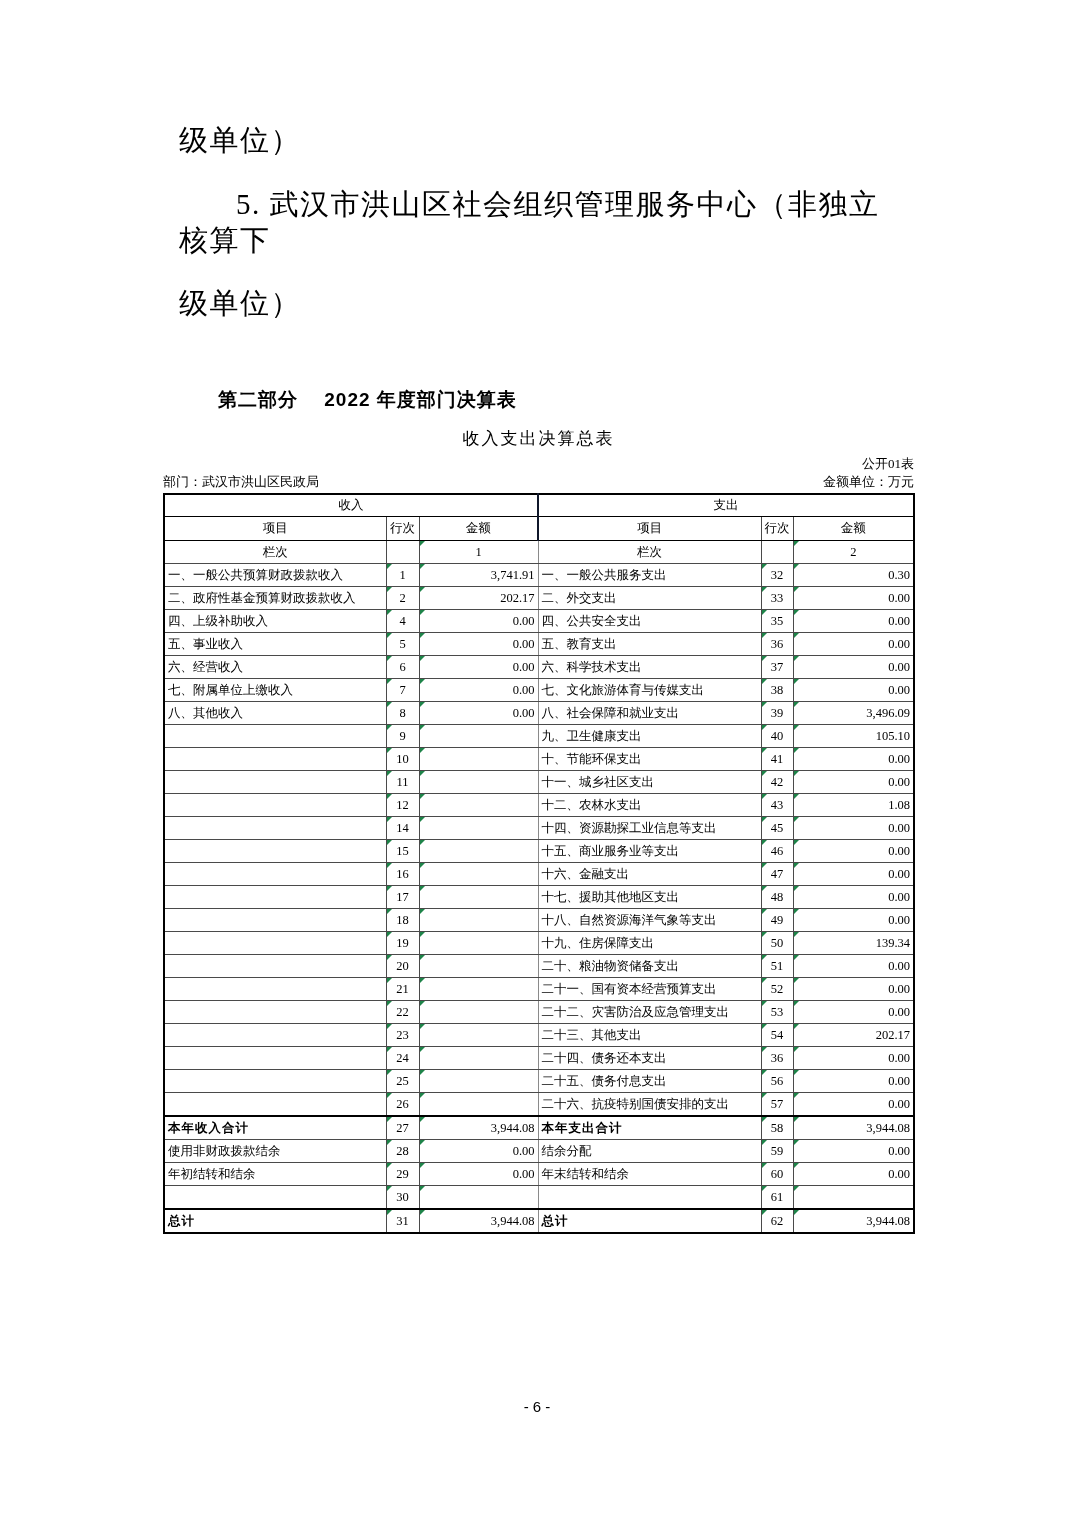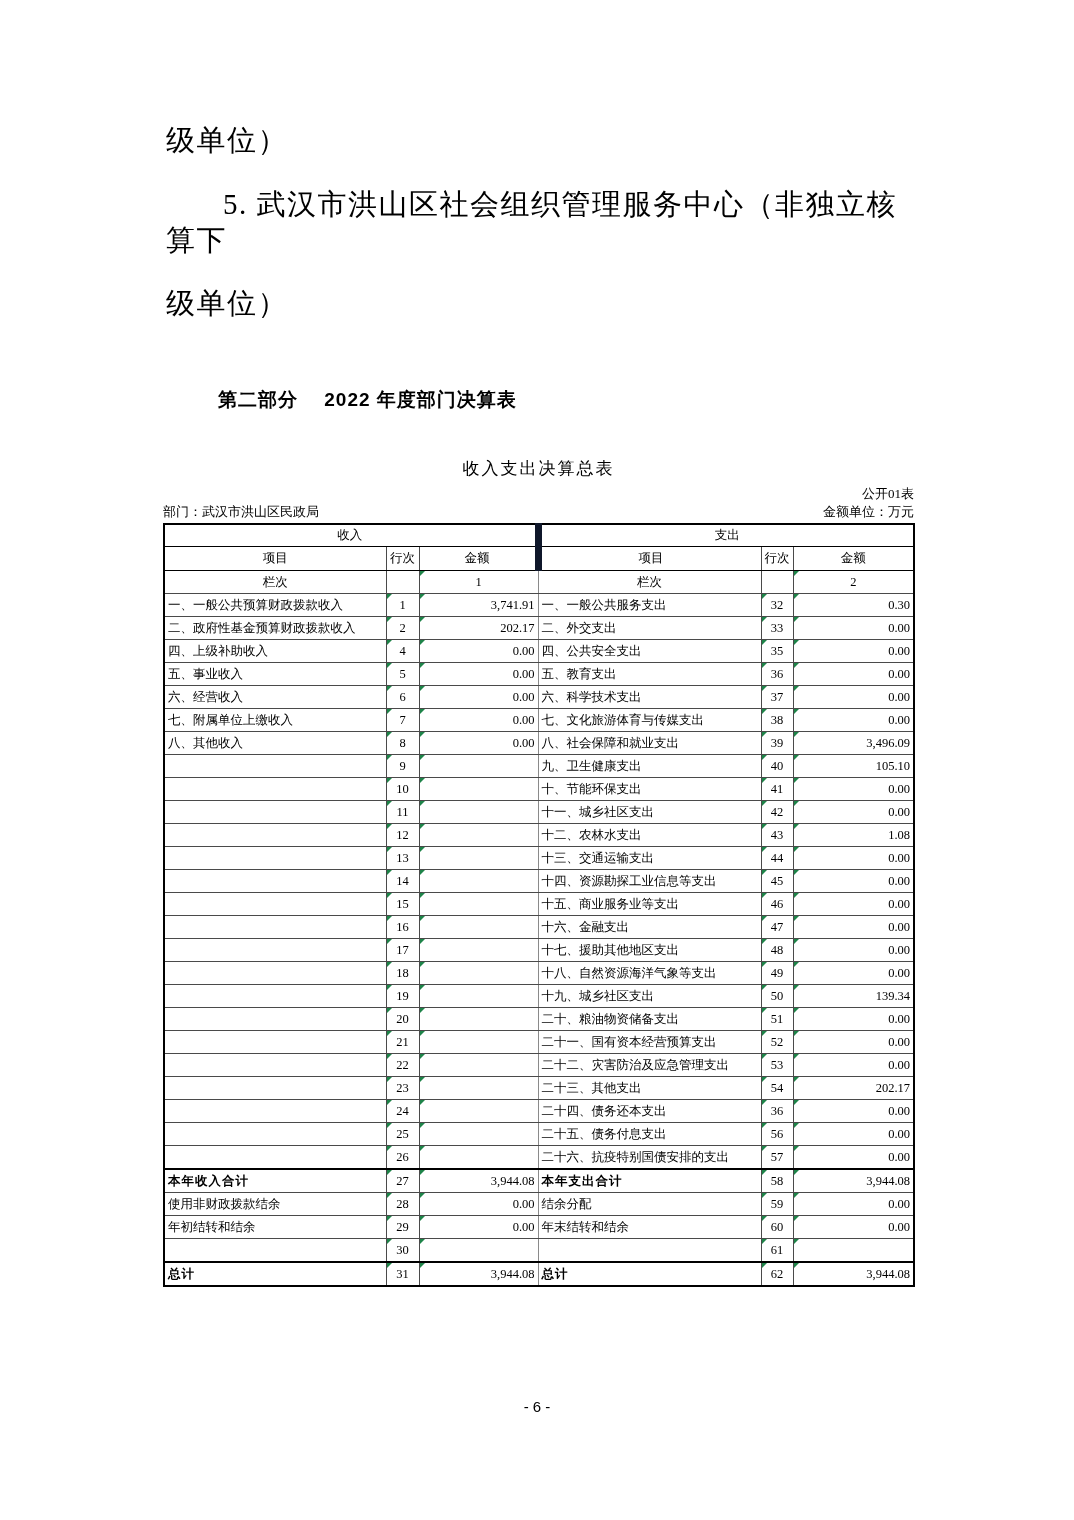--- a/index.html
+++ b/index.html
@@ -1,33 +1,33 @@
 <!DOCTYPE html>
 <html style="--tri: #1e8449;"><head>
 <meta charset="utf-8">
 <style>
   html,body{margin:0;padding:0;}
   body{
     width:1074px;height:1520px;background:#ffffff;position:relative;
     font-family:"Liberation Serif","DejaVu Serif",serif;color:#000;
   }
   .content{position:absolute;left:163px;top:0;width:751px;}
-  .intro p{margin:3px;font-size:29px;line-height:36px;letter-spacing:1.5px;}
+  .intro p{margin:16px;font-size:29px;line-height:36px;letter-spacing:1.5px;}
   .p1{margin-top:122px !important;}
   .p2{margin-top:28px !important;text-indent:57px;}
   .p3{margin-top:27px !important;}
   .h1{
     margin:66px 0 0 55px;font-size:19px;font-weight:bold;
     font-family:"Liberation Sans","DejaVu Sans",sans-serif;letter-spacing:1px;
   }
   .h2{
     margin:29px 0 0 55px;font-size:24px;font-weight:bold;
     font-family:"Liberation Sans","DejaVu Sans",sans-serif;letter-spacing:1px;
   }
-  .tbl-title{margin-top:44px;text-align:center;font-size:17px;letter-spacing:2px;}
+  .tbl-title{margin-top:14px;text-align:center;font-size:17px;letter-spacing:2px;}
   .meta-right{margin-top:6px;text-align:right;font-size:13px;line-height:16px;}
   .meta-line{display:flex;justify-content:space-between;font-size:13px;line-height:17px;margin-top:1px;}
   table.fin{
     width:751px;border-collapse:collapse;table-layout:fixed;margin-top:3px;
     font-size:12.5px;
   }
   table.fin{border:2px solid #000;}
   td,th{
     border:1px solid #4a4a4a;height:22px;line-height:15px;
     padding:0 3px;overflow:hidden;white-space:nowrap;font-weight:normal;
@@ -36,21 +36,21 @@
   tr.hdr-a th{border-bottom:1.6px solid #000;height:21px;}
   tr.hdr-b th{border-bottom:1.6px solid #000;height:23px;text-align:center;}
   td.item{text-align:left;}
   td.line{text-align:center;}
   td.amount{text-align:right;}
   td.center{text-align:center;}
   td.sum{font-weight:bold;letter-spacing:1px;}
   tr.sum-row td{border-top:2px solid #000;}
   td.mid{border-left:1px solid #8a8a8a;}
   td.pre-mid{border-right:1px solid #8a8a8a;}
-  th.mid{border-left:7px solid #0f172a;}
+  th.mid{border-left:2px solid #0f172a;}
   td.tri{position:relative;}
   td.tri::before{
     content:'';position:absolute;top:0;left:0;width:0;height:0;
     border-top:5px solid var(--tri,#1e8449);border-right:5px solid transparent;
   }
   .page-num{position:absolute;top:1398px;left:0;width:100%;text-align:center;
     font-size:15px;font-family:"Liberation Sans","DejaVu Sans",sans-serif;}
 </style>
 </head>
 <body>
@@ -186,28 +186,20 @@
         <tr>
           <td class="item"></td>
           <td class="line tri">12</td>
           <td class="amount tri pre-mid"></td>
           <td class="item mid">十二、农林水支出</td>
           <td class="line tri">43</td>
           <td class="amount tri">1.08</td>
         </tr>
         <tr>
           <td class="item"></td>
-          <td class="line tri">13</td>
-          <td class="amount tri pre-mid"></td>
-          <td class="item mid">十三、交通运输支出</td>
-          <td class="line tri">44</td>
-          <td class="amount tri">0.00</td>
-        </tr>
-        <tr>
-          <td class="item"></td>
           <td class="line tri">14</td>
           <td class="amount tri pre-mid"></td>
           <td class="item mid">十四、资源勘探工业信息等支出</td>
           <td class="line tri">45</td>
           <td class="amount tri">0.00</td>
         </tr>
         <tr>
           <td class="item"></td>
           <td class="line tri">15</td>
           <td class="amount tri pre-mid"></td>
@@ -236,21 +228,21 @@
           <td class="line tri">18</td>
           <td class="amount tri pre-mid"></td>
           <td class="item mid">十八、自然资源海洋气象等支出</td>
           <td class="line tri">49</td>
           <td class="amount tri">0.00</td>
         </tr>
         <tr>
           <td class="item"></td>
           <td class="line tri">19</td>
           <td class="amount tri pre-mid"></td>
-          <td class="item mid">十九、城乡社区支出</td>
+          <td class="item mid">十九、住房保障支出</td>
           <td class="line tri">50</td>
           <td class="amount tri">139.34</td>
         </tr>
         <tr>
           <td class="item"></td>
           <td class="line tri">20</td>
           <td class="amount tri pre-mid"></td>
           <td class="item mid">二十、粮油物资储备支出</td>
           <td class="line tri">51</td>
           <td class="amount tri">0.00</td>

